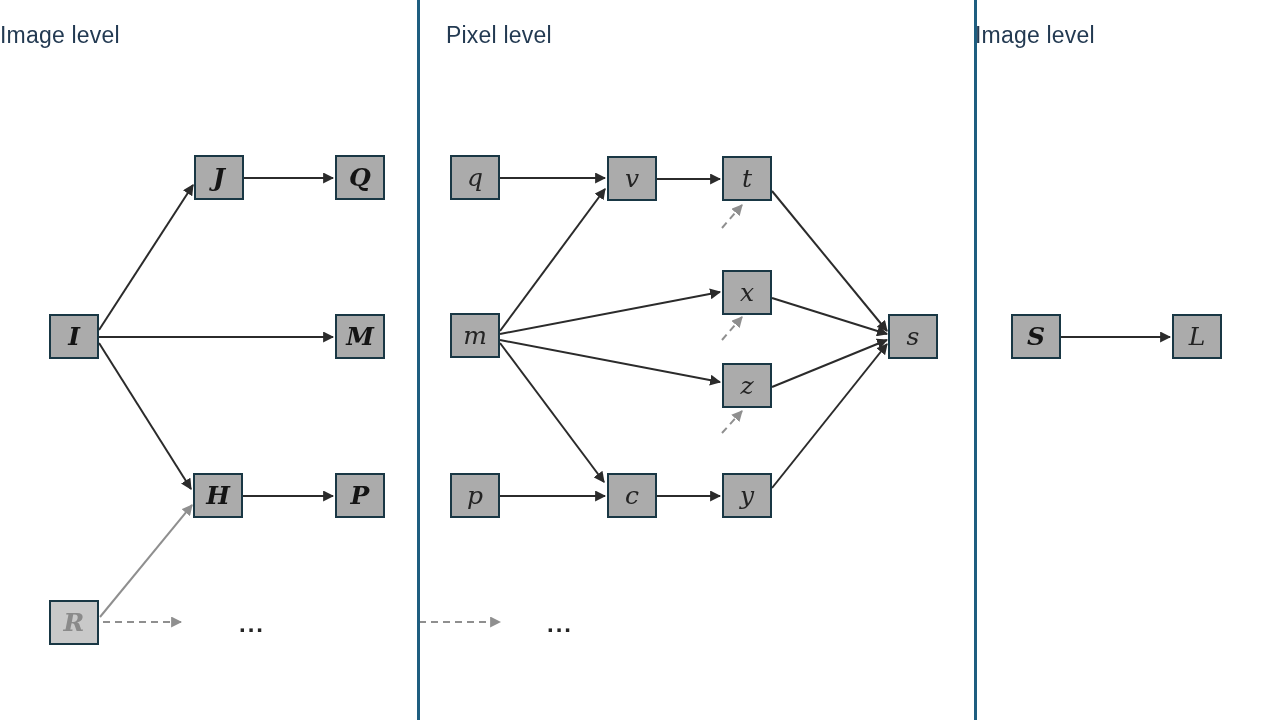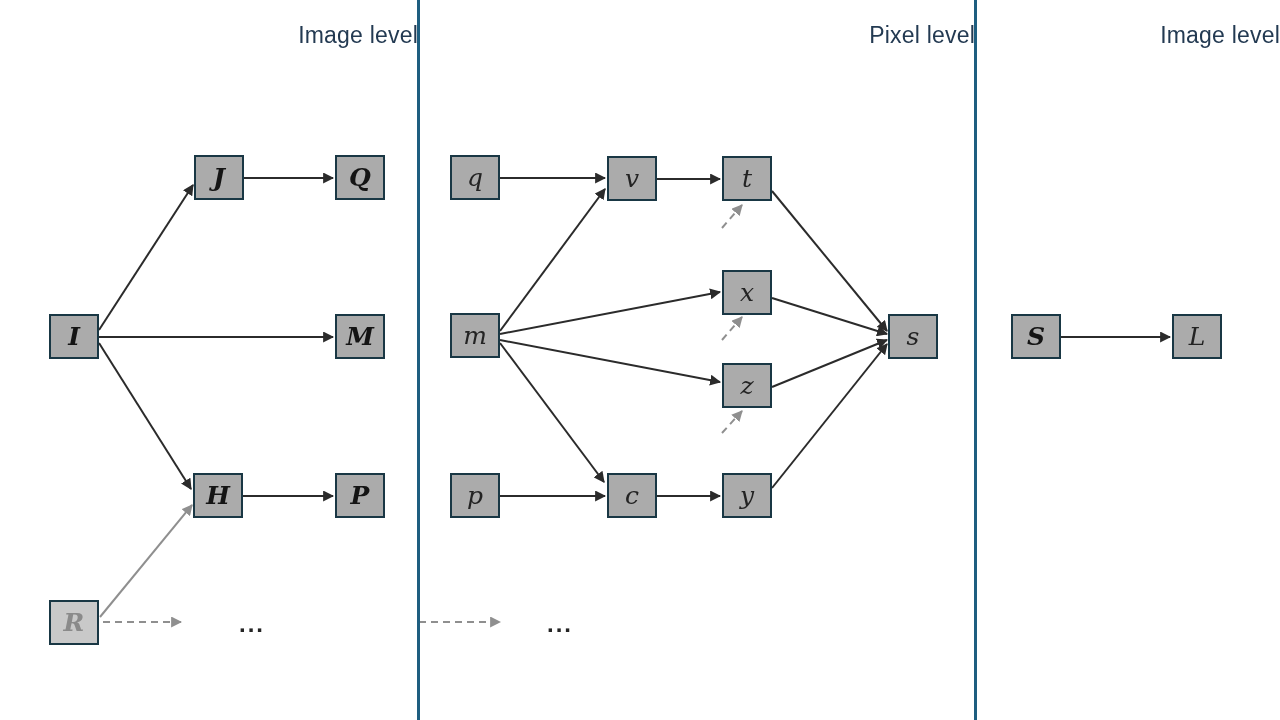--- a/index.html
+++ b/index.html
@@ -1,21 +1,21 @@
 <!DOCTYPE html>
 <html><head>
 <meta charset="utf-8">
 <style>
   html,body{margin:0;padding:0;background:#ffffff;}
   #stage{position:relative;width:1280px;height:720px;background:#ffffff;overflow:hidden;
          font-family:"Liberation Sans",sans-serif;}
-  .panel-title{position:absolute;top:22px;text-align:right;font-size:23px;
+  .panel-title{position:absolute;top:22px;text-align:left;font-size:23px;
                color:#233a52;letter-spacing:0.2px;}
   .title-left{left:0;width:418px;}
-  .title-mid{left:418px;width:557px;}
+  .title-mid{left:418px;width:557px;padding-left:28px;}
   .title-right{left:975px;width:305px;}
   .divider{position:absolute;top:0;width:3px;height:720px;background:#1e5e80;}
   .node{position:absolute;width:50px;height:45px;background:#ababab;
         border:2.5px solid #193744;box-sizing:border-box;
         display:flex;align-items:center;justify-content:center;
         font-family:"DejaVu Serif","Liberation Serif",serif;font-style:italic;
         font-size:25px;color:#232323;line-height:1;}
   .node.bold{font-weight:700;color:#141414;}
   .node.light{background:#c9c9c9;color:#8a8a8a;}
   .ellipsis{position:absolute;width:44px;text-align:center;

